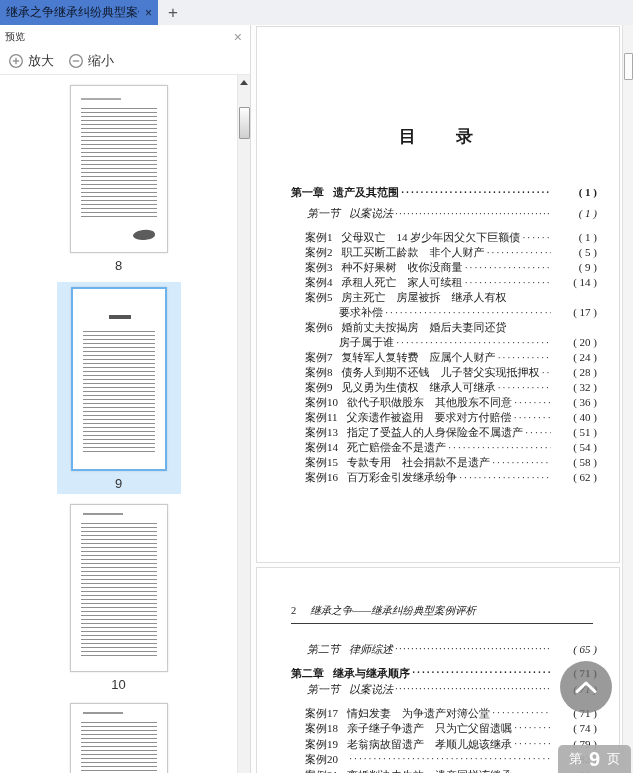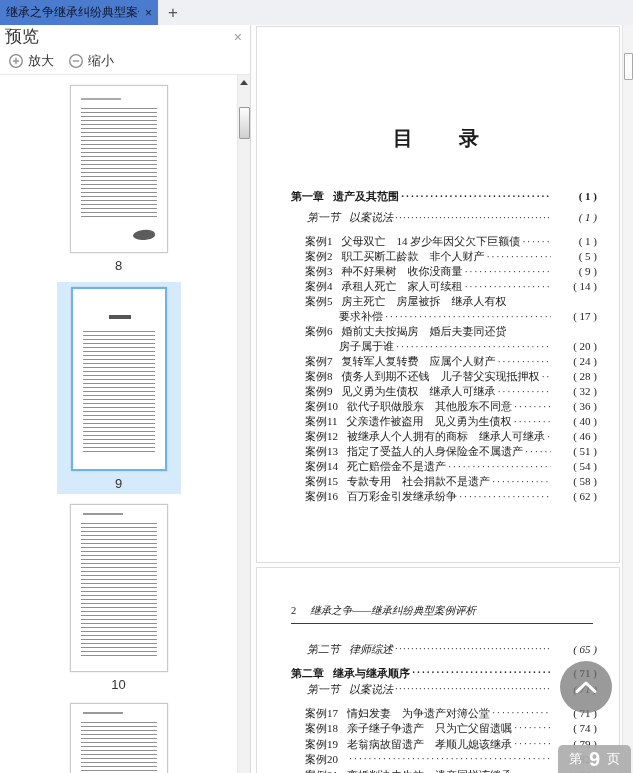--- a/index.html
+++ b/index.html
@@ -13,21 +13,21 @@
     background:#eef0f3;border-bottom:1px solid #d8dade;display:flex;align-items:stretch;}
   .tab{width:158px;background:var(--tab-blue,#4a7bce);color:#0f172a;display:flex;
     align-items:center;padding:0 6px;font-size:12px;box-sizing:border-box;}
   .tab-title{flex:1;white-space:nowrap;overflow:hidden;text-overflow:clip;}
   .tab-close{margin-left:6px;font-size:12px;line-height:1;opacity:.9;cursor:default;}
   .new-tab{width:30px;display:flex;align-items:center;justify-content:center;
     color:#555;font-size:17px;font-weight:400;}
   
   #preview-header{position:absolute;left:0;top:25px;width:250px;height:23px;background:#fff;
     display:flex;align-items:center;box-sizing:border-box;padding:0 8px 0 5px;}
-  #preview-title{font-size:17px;color:#333;flex:1;}
+  #preview-title{font-size:10px;color:#333;flex:1;}
   #preview-close{color:#999;font-size:14px;line-height:1;}
   #toolbar{position:absolute;left:0;top:48px;width:250px;height:27px;background:#fff;
     border-bottom:1px solid #e8e8e8;box-sizing:border-box;display:flex;align-items:center;
     padding-left:8px;gap:4px;}
   .tool-btn{display:flex;align-items:center;gap:4px;font-size:13px;color:#333;margin-right:10px;}
   .tool-icon{display:block;}
   
   #sidebar{position:absolute;left:0;top:75px;width:250px;height:698px;background:#fff;overflow:hidden;}
   #thumb-list{position:absolute;left:0;top:0;width:237px;display:flex;flex-direction:column;align-items:center;}
   .thumb{display:flex;flex-direction:column;align-items:center;margin-top:10px;}
@@ -56,21 +56,21 @@
     background:linear-gradient(#fdfdfd,#cfcfcf);border:1px solid #9a9a9a;border-radius:1px;}
   
   #v-divider{position:absolute;left:250px;top:25px;width:1px;height:748px;background:#dcdcdc;}
   
   #main{position:absolute;left:251px;top:25px;width:382px;height:748px;background:#fdfdfd;overflow:hidden;}
   .doc-page{position:absolute;left:5px;width:364px;background:#fff;border:1px solid #ddd;box-sizing:border-box;
     font-family:"Liberation Serif",serif;color:#1c1c1c;overflow:hidden;}
   #page9{top:1px;height:537px;}
   #page10{top:542px;height:420px;}
   #page9-inner{padding:98px 22px 0 34px;}
-  #toc-title{text-align:center;font-size:20px;font-weight:bold;letter-spacing:2px;
+  #toc-title{text-align:center;font-size:17px;font-weight:bold;letter-spacing:2px;
     margin-bottom:37px;margin-right:14px;}
   .toc-line{display:flex;align-items:flex-end;font-size:11px;line-height:15px;
     white-space:nowrap;overflow:hidden;color:#1c1c1c;}
   .toc-label{margin-right:9px;flex:none;}
   .toc-text{flex:none;}
   .toc-dots{flex:1;overflow:hidden;white-space:nowrap;margin:0 2px;color:#1c1c1c;}
   .toc-dots::after{content:"·········································································";
     letter-spacing:1.5px;font-size:10px;}
   .toc-page{flex:none;width:44px;text-align:right;}
   .toc-line.chapter{font-weight:bold;margin-top:6px;margin-bottom:6px;}
@@ -250,29 +250,23 @@
             <span class="toc-page">( 32 )</span>
           </div>
           <div class="toc-line case">
             <span class="toc-label">案例10</span>
             <span class="toc-text">欲代子职做股东　其他股东不同意</span>
             <span class="toc-dots"></span>
             <span class="toc-page">( 36 )</span>
           </div>
           <div class="toc-line case">
             <span class="toc-label">案例11</span>
-            <span class="toc-text">父亲遗作被盗用　见义勇为生债权</span>
+            <span class="toc-text">父亲遗作被盗用　要求对方付赔偿</span>
             <span class="toc-dots"></span>
             <span class="toc-page">( 40 )</span>
-          </div>
-          <div class="toc-line case">
-            <span class="toc-label">案例12</span>
-            <span class="toc-text">被继承人个人拥有的商标　继承人可继承</span>
-            <span class="toc-dots"></span>
-            <span class="toc-page">( 46 )</span>
           </div>
           <div class="toc-line case">
             <span class="toc-label">案例13</span>
             <span class="toc-text">指定了受益人的人身保险金不属遗产</span>
             <span class="toc-dots"></span>
             <span class="toc-page">( 51 )</span>
           </div>
           <div class="toc-line case">
             <span class="toc-label">案例14</span>
             <span class="toc-text">死亡赔偿金不是遗产</span>

